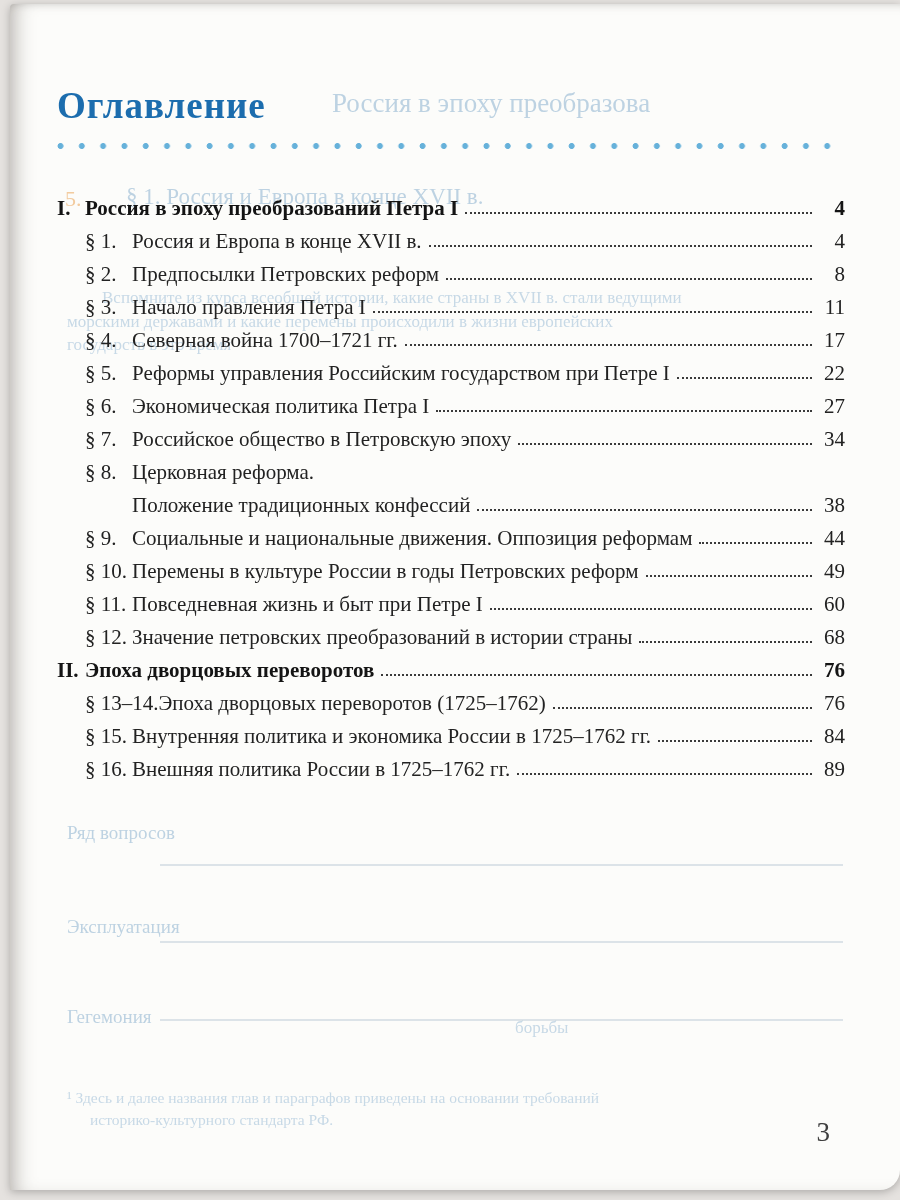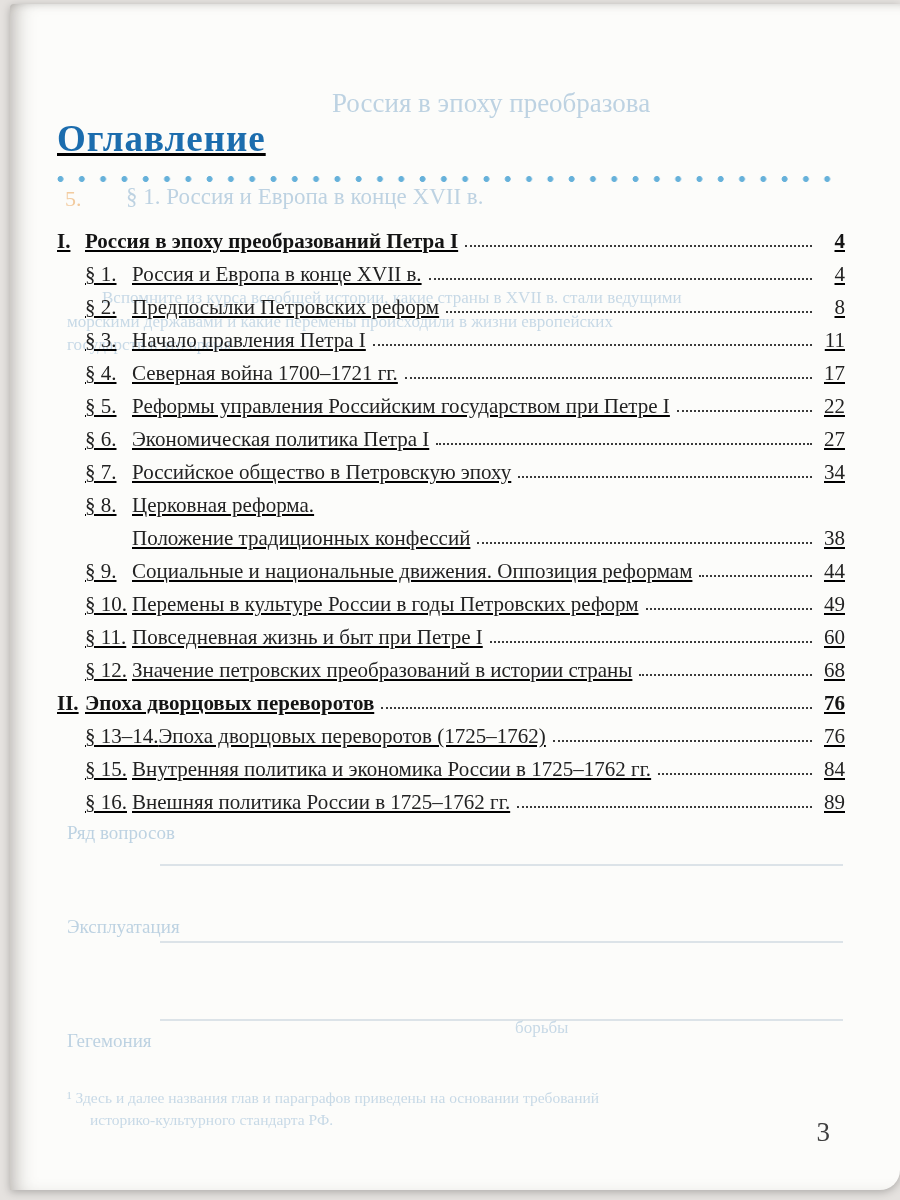--- a/index.html
+++ b/index.html
@@ -11,21 +11,21 @@
   }
   .page {
     position:absolute; left:10px; top:4px; right:0; bottom:10px;
     background:#fcfcfa;
     border-radius:4px 0 20px 0;
     box-shadow:
       inset 16px 0 22px -14px rgba(80,70,60,0.48),
       inset 0 8px 10px -9px rgba(0,0,0,0.18),
       0 2px 8px rgba(0,0,0,0.25);
   }
-  .content { position:relative; padding:113px 55px 0 47px;text-decoration:underline; }
+  .content { position:relative; padding:80px 55px 0 47px; }
 
   .title {
     font-size:37px; font-weight:bold; color:#1c6dae; letter-spacing:1px;
   }
   .dots-row {
     margin-top:15px; height:8px; width:100%;
     background-image: radial-gradient(circle at 3.5px 4px, #66b1da 2.6px, rgba(102,177,218,0) 3.3px);
     background-size:21.3px 8px; background-repeat:repeat-x;
   }
 
@@ -72,21 +72,21 @@
 
   <span class="ghost" style="left:322px; top:84px;  font-size:27px;">Россия в эпоху преобразова</span>
   <span class="ghost orange" style="left:55px; top:182px; font-size:22px;">5.</span>
   <span class="ghost" style="left:116px; top:180px; font-size:23px;">§ 1. Россия и Европа в конце XVII в.</span>
   <span class="ghost plain" style="left:92px;  top:284px; font-size:17px;text-align:right;">Вспомните из курса всеобщей истории, какие страны в XVII в. стали ведущими</span>
   <span class="ghost plain" style="left:57px;  top:308px; font-size:17px;">морскими державами и какие перемены происходили в жизни европейских</span>
   <span class="ghost plain" style="left:57px;  top:331px; font-size:17px;">государств в это время</span>
   <span class="ghost" style="left:57px;  top:818px; font-size:19px;">Ряд вопросов</span>
   <span class="ghost" style="left:57px;  top:912px; font-size:19px;">Эксплуатация</span>
   <span class="ghost plain" style="left:505px; top:986px; font-size:17px;margin-top:28px;">борьбы</span>
-  <span class="ghost" style="left:57px;  top:1002px; font-size:19px;margin-top:24px;">Гегемония</span>
+  <span class="ghost" style="left:57px;  top:1002px; font-size:19px;">Гегемония</span>
   <span class="ghost plain" style="left:57px;  top:1085px; font-size:15.5px;">¹ Здесь и далее названия глав и параграфов приведены на основании требований</span>
   <span class="ghost plain" style="left:80px;  top:1107px; font-size:15.5px;">историко-культурного стандарта РФ.</span>
   <div class="ghost-rule" style="top:860px;"></div>
   <div class="ghost-rule" style="top:937px;"></div>
   <div class="ghost-rule" style="top:1015px;"></div>
 
   <div class="content">
     <div class="title">Оглавление</div>
     <div class="dots-row"></div>
 

